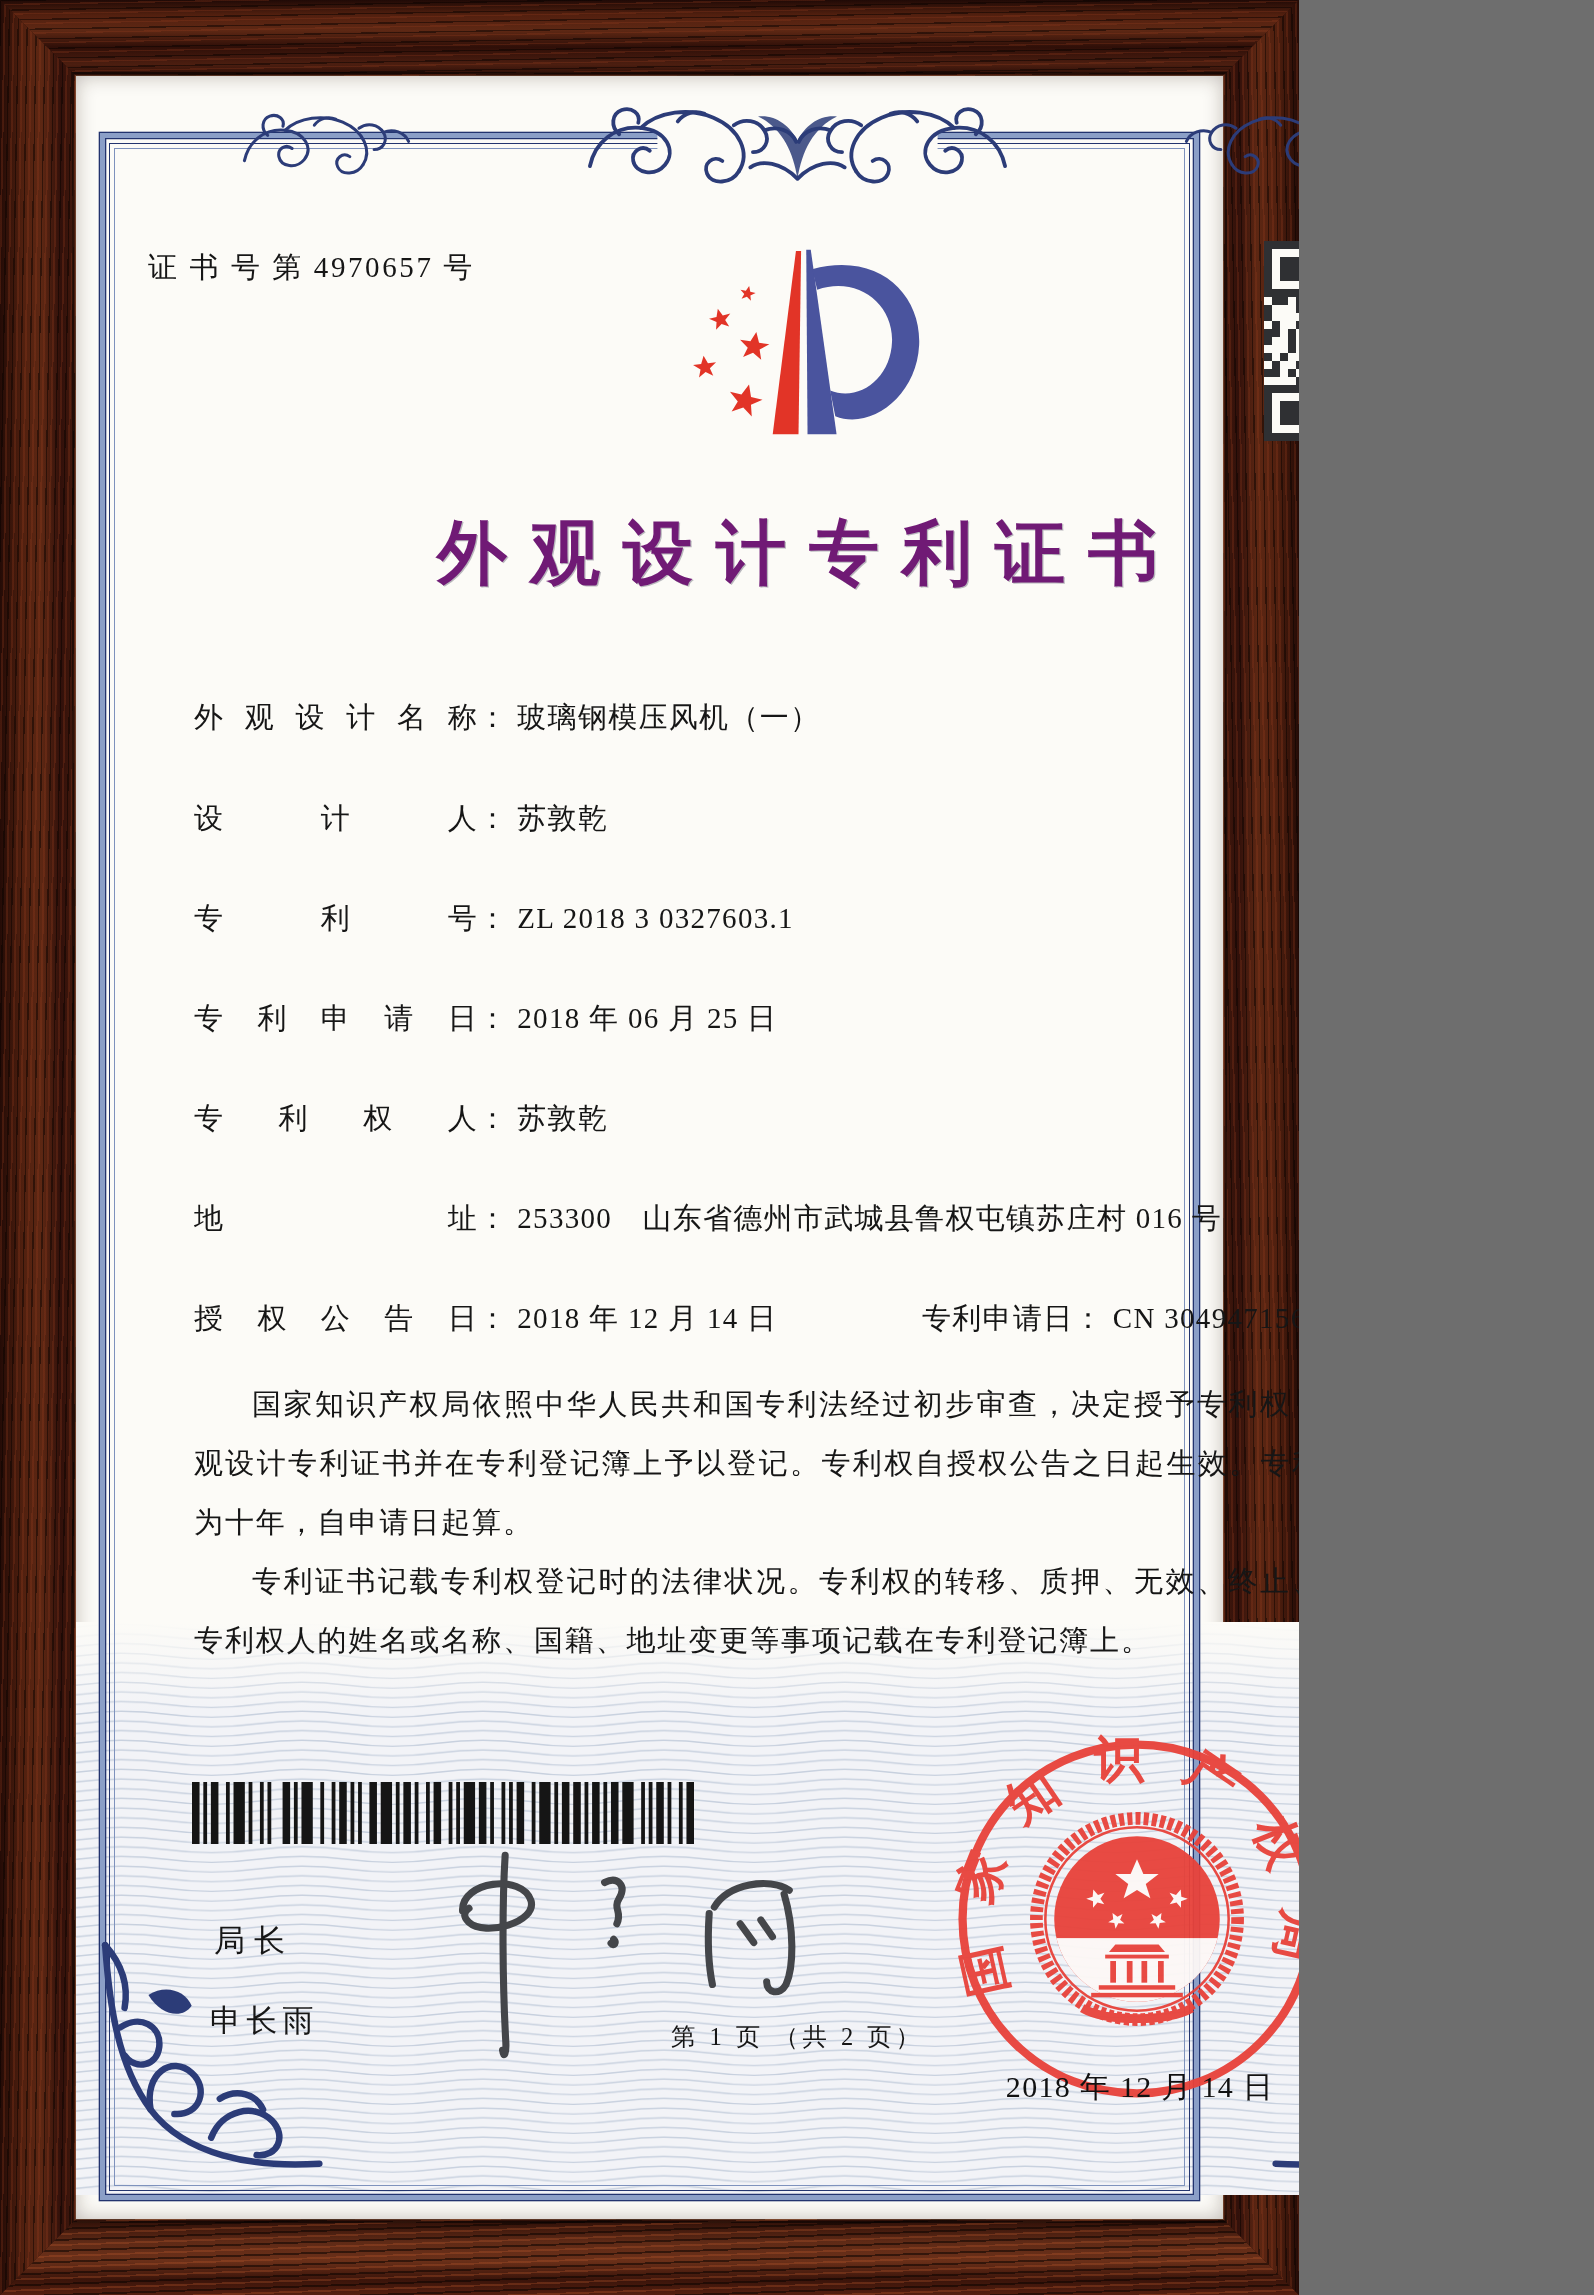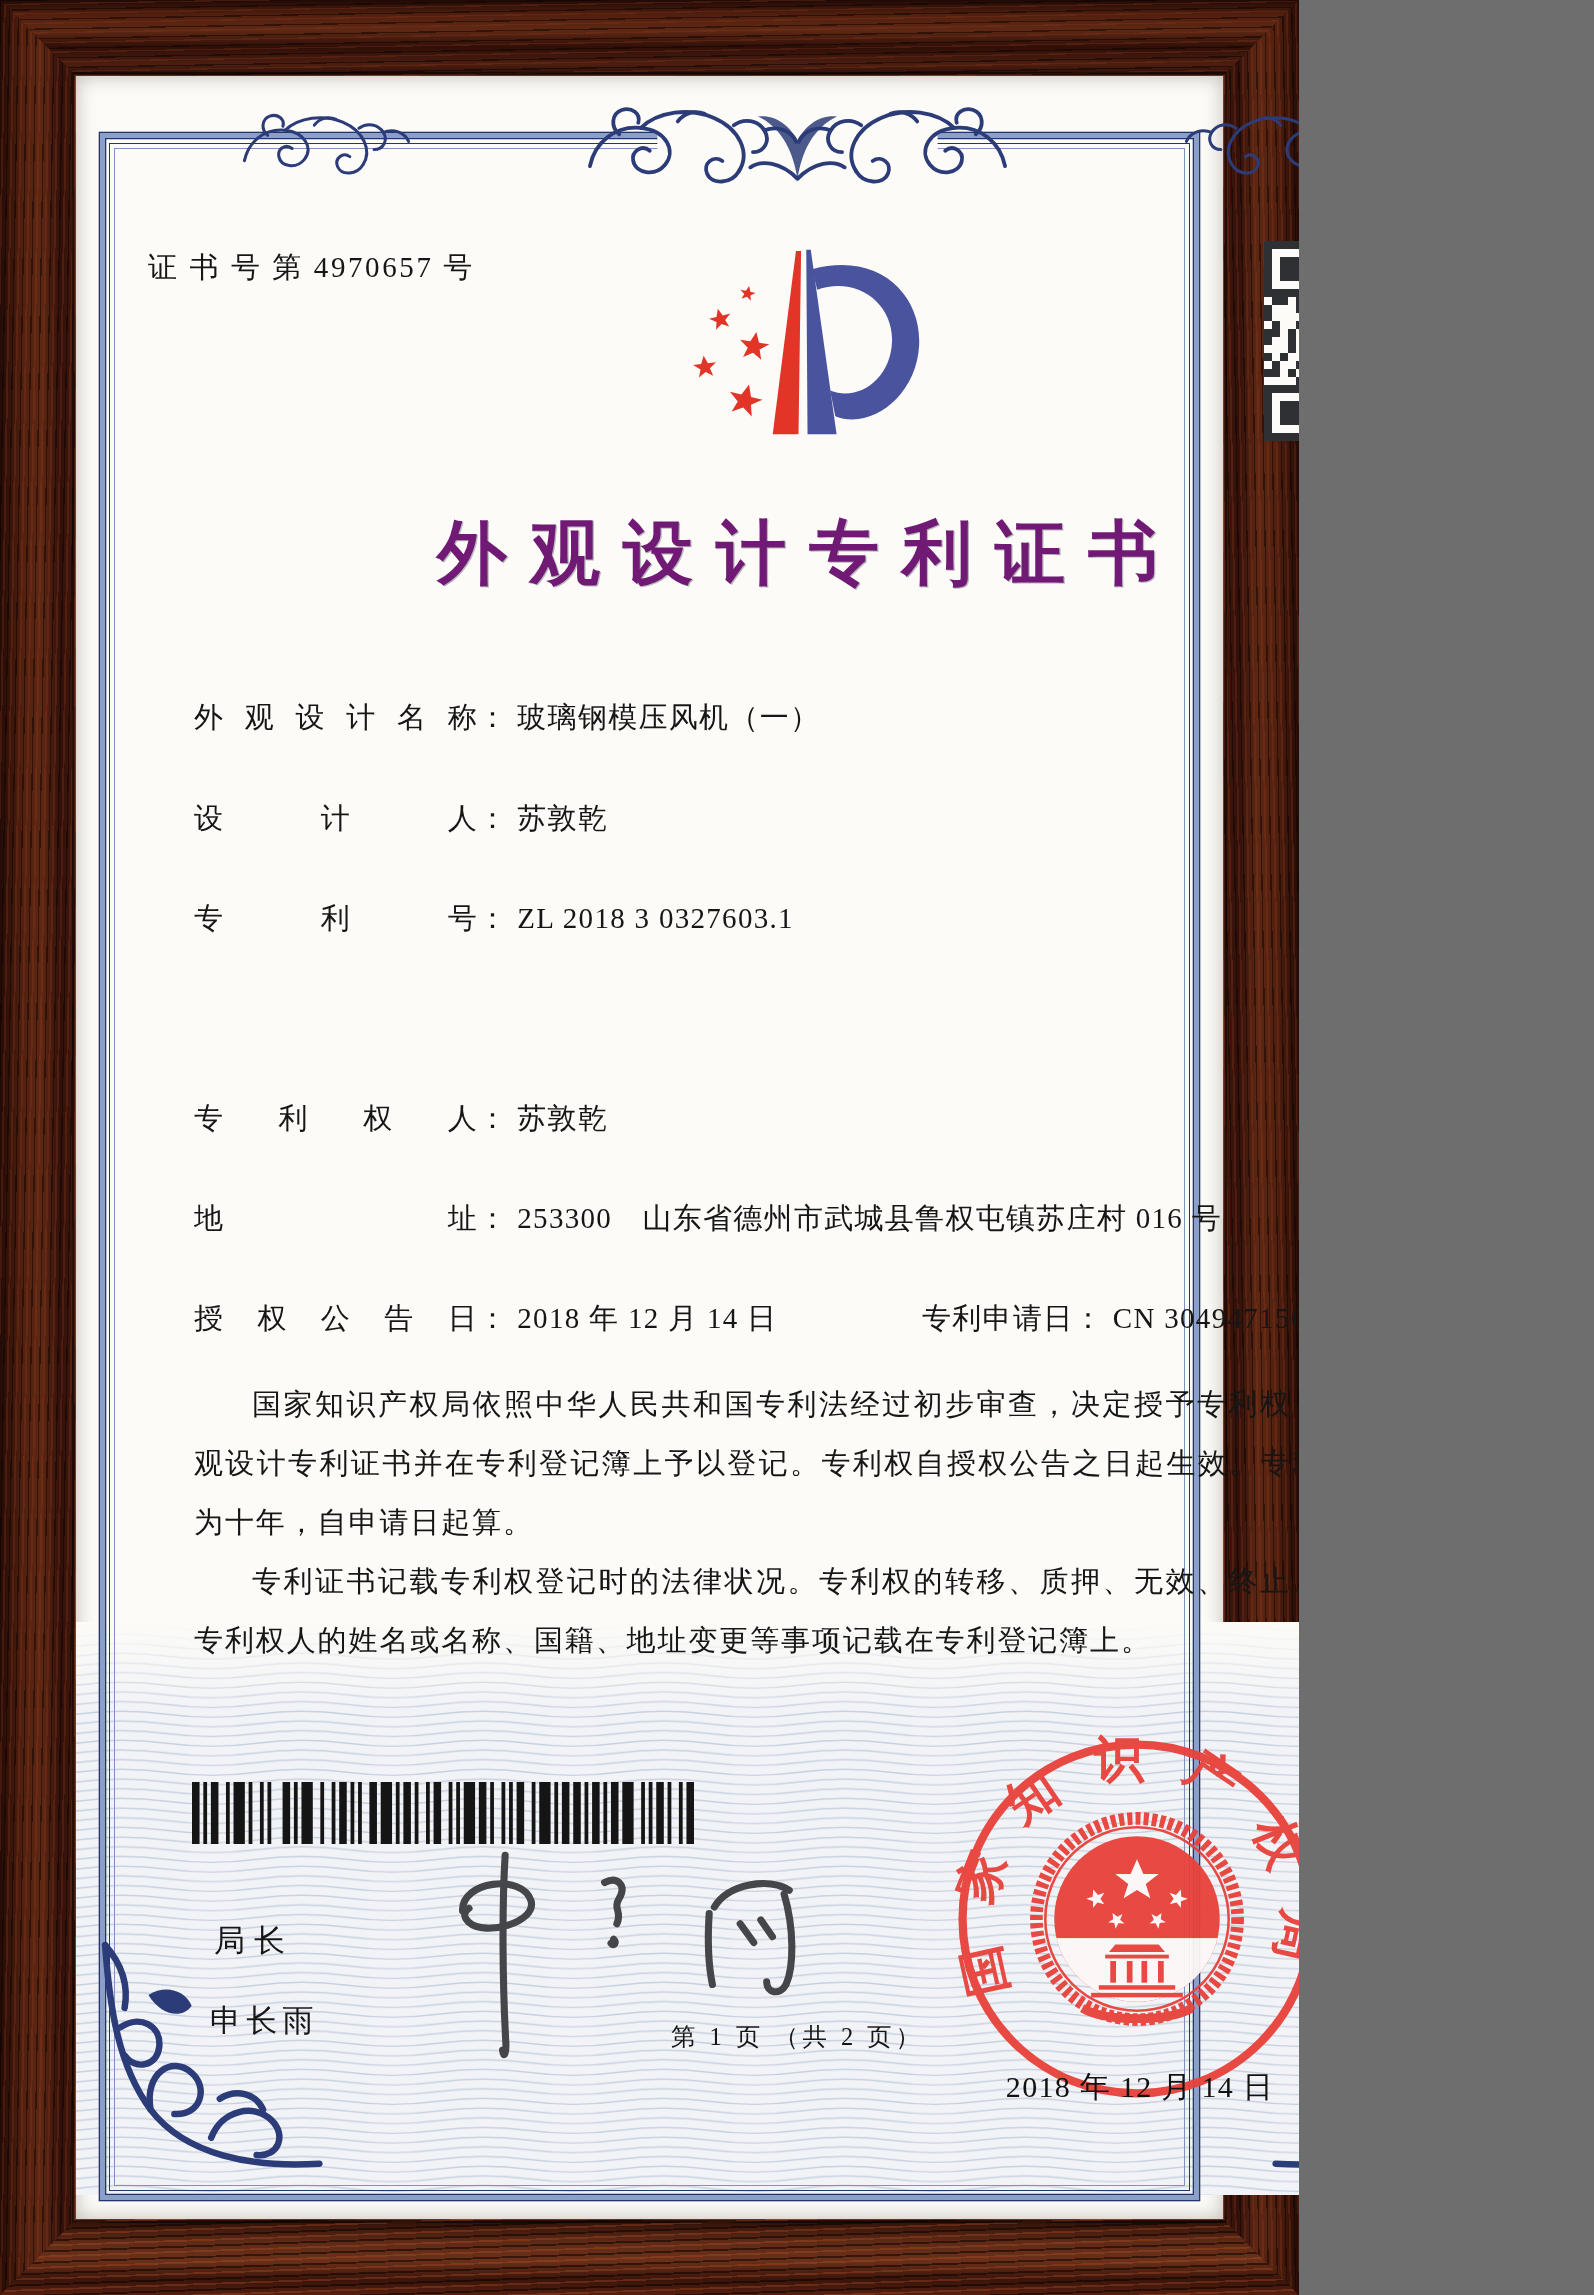--- a/index.html
+++ b/index.html
@@ -493,20 +493,23 @@
 
     <div class="frow" style="top:622px">
       <span class="flabel">外观设计名称</span><span>：</span><span class="fvalue">玻璃钢模压风机（一）</span>
     </div>
     <div class="frow" style="top:723px">
       <span class="flabel">设计人</span><span>：</span><span class="fvalue">苏敦乾</span>
     </div>
     <div class="frow" style="top:823px">
       <span class="flabel">专利号</span><span>：</span><span class="fvalue">ZL 2018 3 0327603.1</span>
     </div>
+    <div class="frow" style="top:923px">
+      <span class="flabel">专利申请日</span><span>：</span><span class="fvalue">2018 年 06 月 25 日</span>
+    </div>
     <div class="frow" style="top:1023px">
       <span class="flabel">专利权人</span><span>：</span><span class="fvalue">苏敦乾</span>
     </div>
     <div class="frow" style="top:1123px">
       <span class="flabel">地址</span><span>：</span><span class="fvalue">253300　山东省德州市武城县鲁权屯镇苏庄村 016 号</span>
     </div>
     <div class="frow" style="top:1223px;position:absolute">
       <span class="flabel">授权公告日</span><span>：</span><span class="fvalue">2018 年 12 月 14 日</span>
       <span class="grant2">
         <span>专利申请日</span><span>：</span><span class="fvalue">CN 304947156 S</span>

